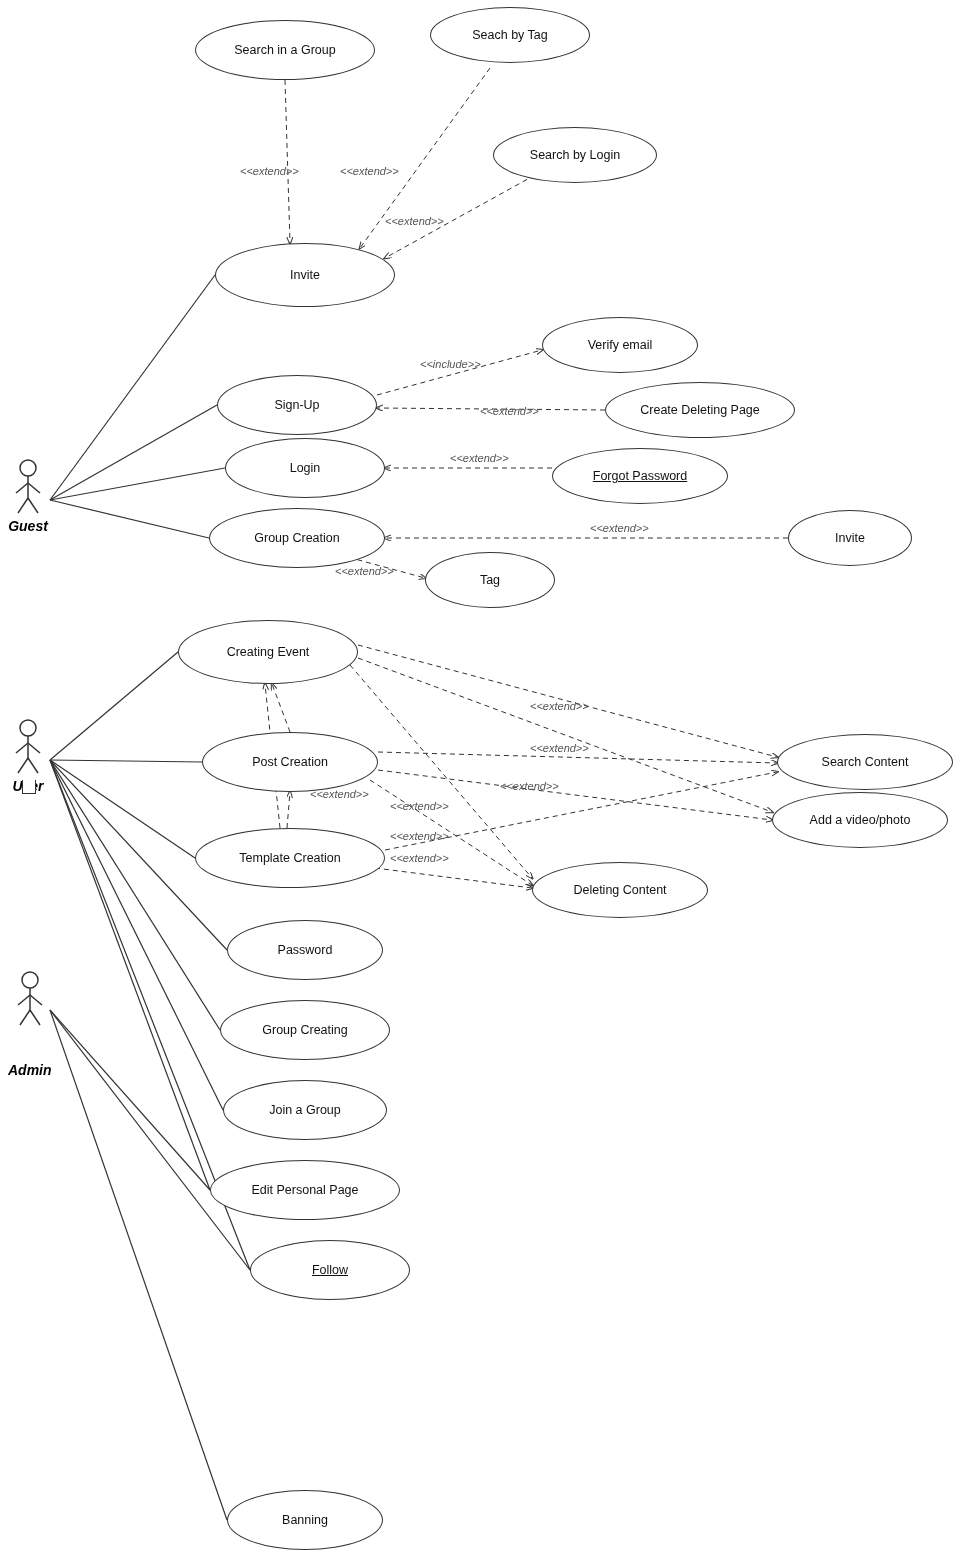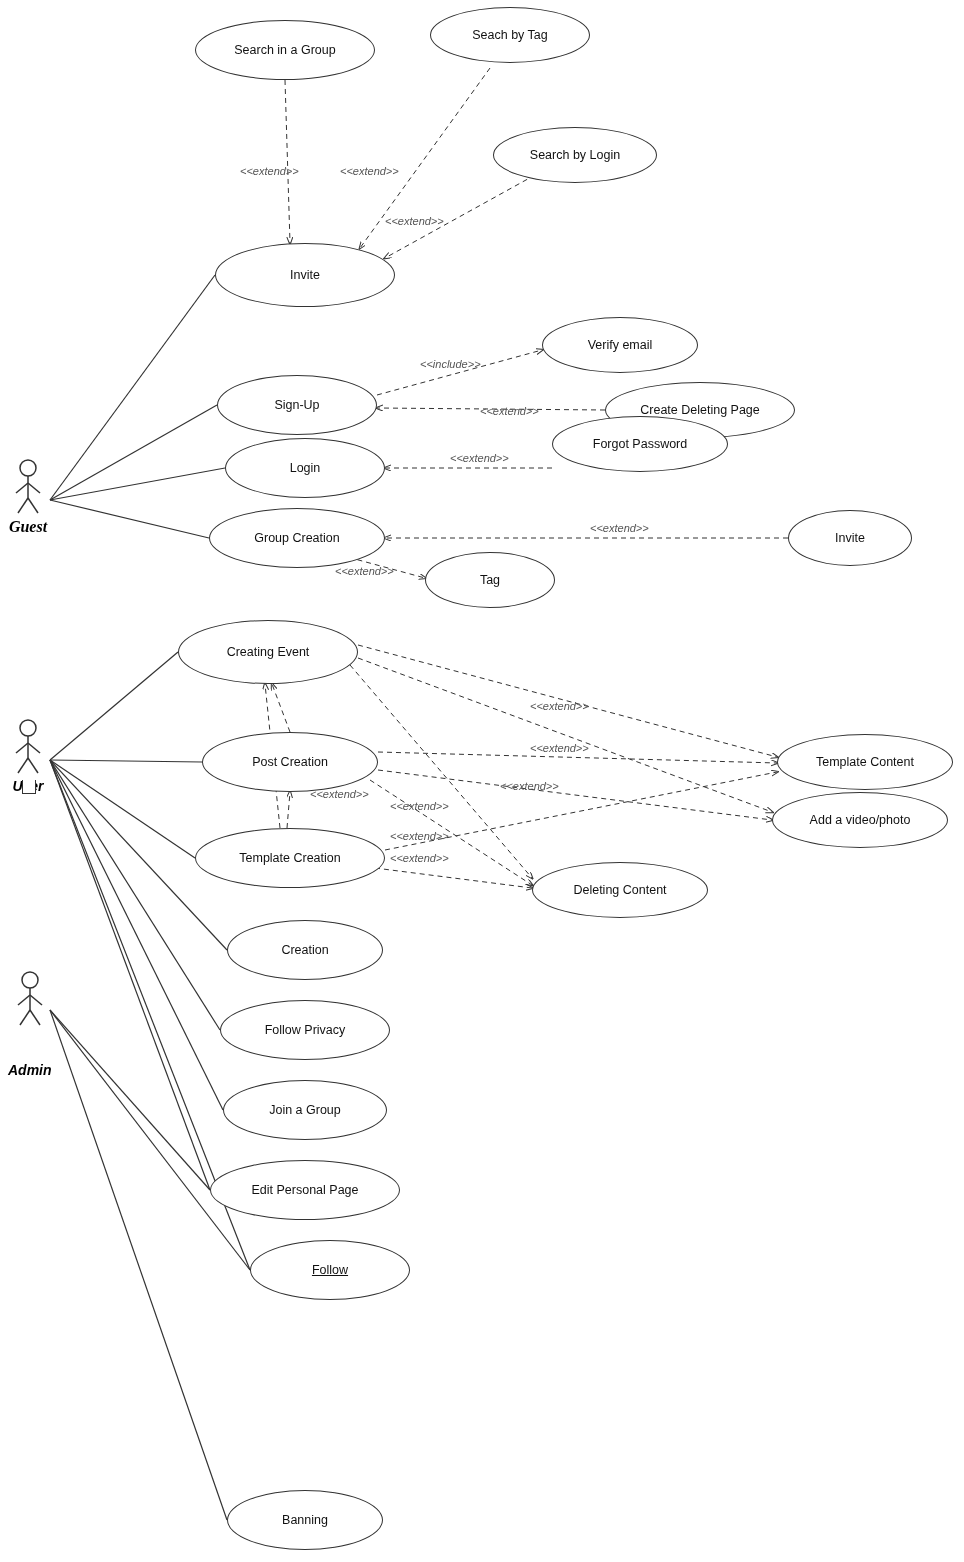--- a/index.html
+++ b/index.html
@@ -156,21 +156,21 @@
 
 <div class="actor" style="left:8px; top:458px;">
   <svg viewBox="0 0 40 60" xmlns="http://www.w3.org/2000/svg">
     <circle cx="20" cy="10" r="8" fill="none" stroke="#333" stroke-width="1.5"></circle>
     <line x1="20" y1="18" x2="20" y2="40" stroke="#333" stroke-width="1.5"></line>
     <line x1="20" y1="25" x2="8" y2="35" stroke="#333" stroke-width="1.5"></line>
     <line x1="20" y1="25" x2="32" y2="35" stroke="#333" stroke-width="1.5"></line>
     <line x1="20" y1="40" x2="10" y2="55" stroke="#333" stroke-width="1.5"></line>
     <line x1="20" y1="40" x2="30" y2="55" stroke="#333" stroke-width="1.5"></line>
   </svg>
-  <span style="font-style:italic; font-size:16px;font-family:Liberation Serif, serif;">Guest</span>
+  <span style="font-style:italic; font-size:14px;">Guest</span>
 </div>
 
 <div class="actor" style="left:8px; top:718px;">
   <svg viewBox="0 0 40 60" xmlns="http://www.w3.org/2000/svg">
     <circle cx="20" cy="10" r="8" fill="none" stroke="#333" stroke-width="1.5"></circle>
     <line x1="20" y1="18" x2="20" y2="40" stroke="#333" stroke-width="1.5"></line>
     <line x1="20" y1="25" x2="8" y2="35" stroke="#333" stroke-width="1.5"></line>
     <line x1="20" y1="25" x2="32" y2="35" stroke="#333" stroke-width="1.5"></line>
     <line x1="20" y1="40" x2="10" y2="55" stroke="#333" stroke-width="1.5"></line>
     <line x1="20" y1="40" x2="30" y2="55" stroke="#333" stroke-width="1.5"></line>
@@ -217,66 +217,66 @@
 </div>
 
 <div class="ellipse" style="left:605px; top:382px; width:190px; height:56px;">
   <span>Create Deleting Page</span>
 </div>
 
 <div class="ellipse" style="left:225px; top:438px; width:160px; height:60px;">
   <span>Login</span>
 </div>
 
-<div class="ellipse" style="left:552px; top:416px; width:176px; height:56px;">
+<div class="ellipse" style="left:552px; top:448px; width:176px; height:56px;text-decoration:underline;">
   <span>Forgot Password</span>
 </div>
 
 <div class="ellipse" style="left:209px; top:508px; width:176px; height:60px;">
   <span>Group Creation</span>
 </div>
 
 <div class="ellipse" style="left:788px; top:510px; width:124px; height:56px;">
   <span>Invite</span>
 </div>
 
 <div class="ellipse" style="left:425px; top:552px; width:130px; height:56px;">
   <span>Tag</span>
 </div>
 
 <div class="ellipse" style="left:178px; top:620px; width:180px; height:64px;">
   <span>Creating Event</span>
 </div>
 
 <div class="ellipse" style="left:777px; top:734px; width:176px; height:56px;">
-  <span>Template Content</span>
+  <span>Search Content</span>
 </div>
 
 <div class="ellipse" style="left:202px; top:732px; width:176px; height:60px;">
   <span>Post Creation</span>
 </div>
 
 <div class="ellipse" style="left:772px; top:792px; width:176px; height:56px;">
   <span>Add a video/photo</span>
 </div>
 
 <div class="ellipse" style="left:195px; top:828px; width:190px; height:60px;">
   <span>Template Creation</span>
 </div>
 
 <div class="ellipse" style="left:532px; top:862px; width:176px; height:56px;">
   <span>Deleting Content</span>
 </div>
 
 <div class="ellipse" style="left:227px; top:920px; width:156px; height:60px;">
-  <span>Creation</span>
+  <span>Password</span>
 </div>
 
 <div class="ellipse" style="left:220px; top:1000px; width:170px; height:60px;">
-  <span>Follow Privacy</span>
+  <span>Group Creating</span>
 </div>
 
 <div class="ellipse" style="left:223px; top:1080px; width:164px; height:60px;">
   <span>Join a Group</span>
 </div>
 
 <div class="ellipse" style="left:210px; top:1160px; width:190px; height:60px;">
   <span>Edit Personal Page</span>
 </div>
 

